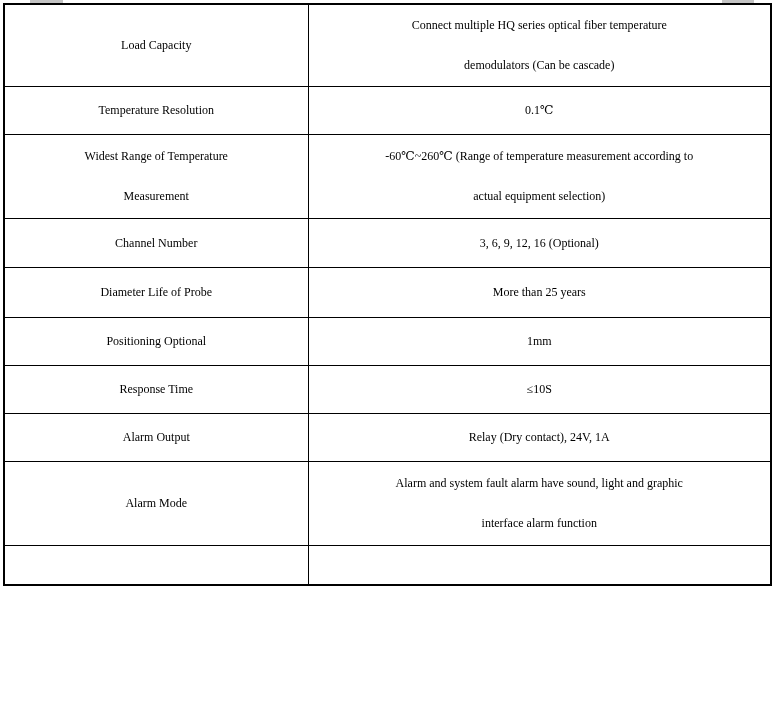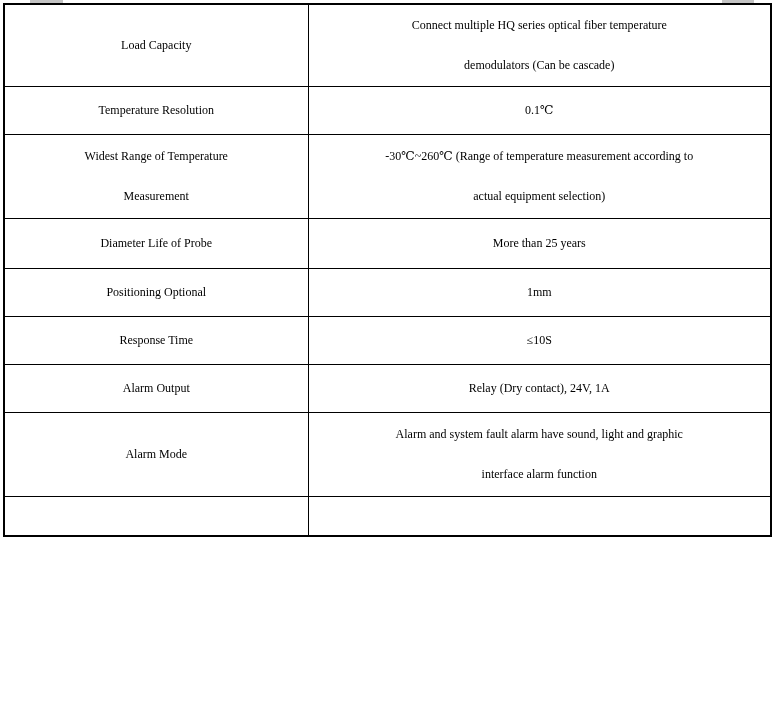--- a/index.html
+++ b/index.html
@@ -64,22 +64,26 @@
       <td>Connect multiple HQ series optical fiber temperature
 demodulators (Can be cascade)</td>
     </tr>
     <tr style="height:48px">
       <td>Temperature Resolution</td>
       <td>0.1℃</td>
     </tr>
     <tr style="height:84px">
       <td>Widest Range of Temperature
 Measurement</td>
-      <td>-30℃~260℃ (Range of temperature measurement according to
+      <td>-60℃~260℃ (Range of temperature measurement according to
 actual equipment selection)</td>
+    </tr>
+    <tr style="height:49px">
+      <td>Channel Number</td>
+      <td>3, 6, 9, 12, 16 (Optional)</td>
     </tr>
     <tr style="height:50px">
       <td>Diameter Life of Probe</td>
       <td>More than 25 years</td>
     </tr>
     <tr style="height:48px">
       <td>Positioning Optional</td>
       <td>1mm</td>
     </tr>
     <tr style="height:48px">

